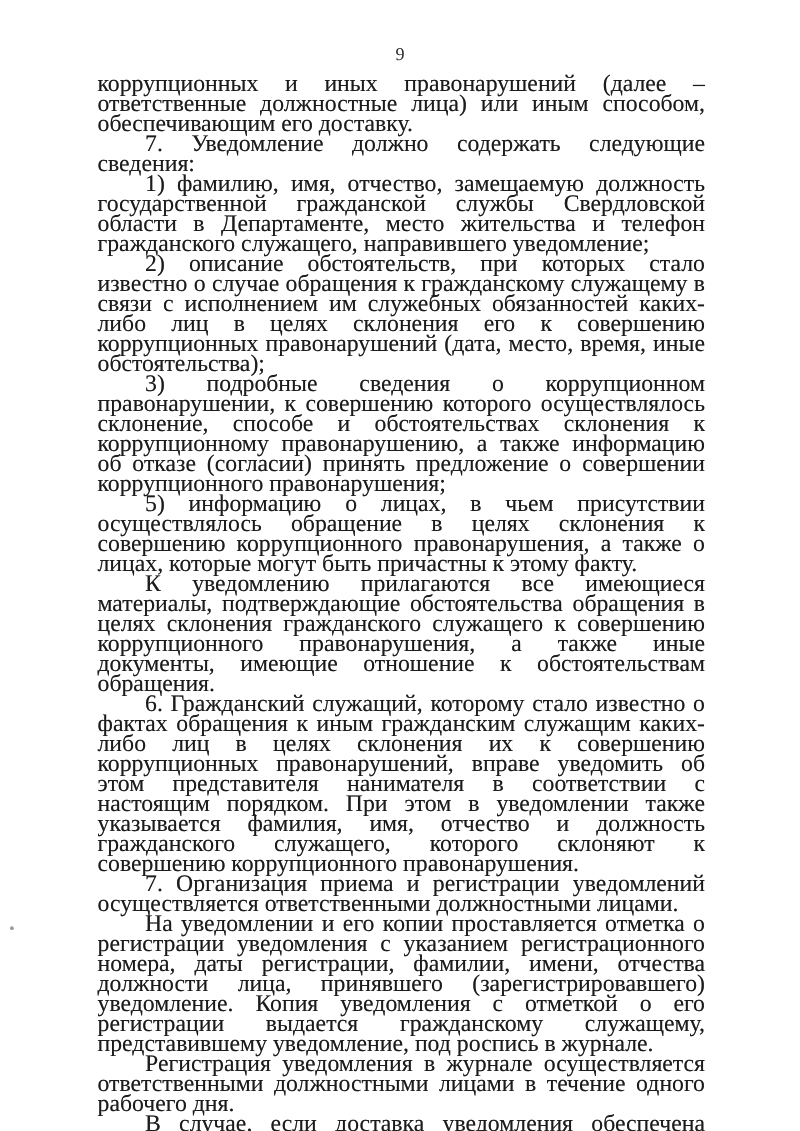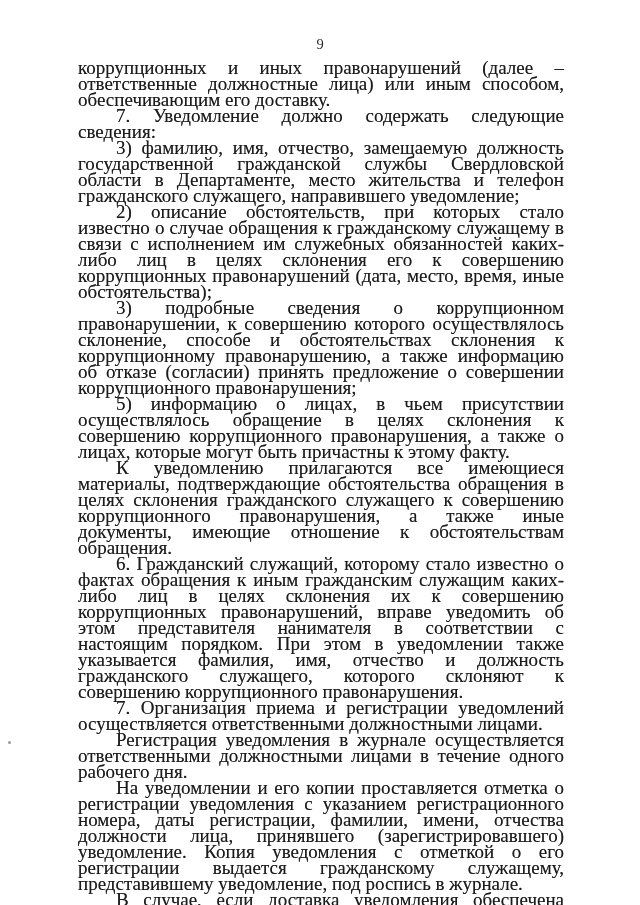--- a/index.html
+++ b/index.html
@@ -58,27 +58,27 @@
 </head>
 <body>
 
 <div class="sheet">
 
   <div class="page-number">9</div>
 
   <div class="body-text">
     <p class="continuation">коррупционных и иных правонарушений (далее – ответственные должностные лица) или иным способом, обеспечивающим его доставку.</p>
     <p>7. Уведомление должно содержать следующие сведения:</p>
-    <p>3) фамилию, имя, отчество, замещаемую должность государственной гражданской службы Свердловской области в Департаменте, место жительства и телефон гражданского служащего, направившего уведомление;</p>
+    <p>1) фамилию, имя, отчество, замещаемую должность государственной гражданской службы Свердловской области в Департаменте, место жительства и телефон гражданского служащего, направившего уведомление;</p>
     <p>2) описание обстоятельств, при которых стало известно о случае обращения к гражданскому служащему в связи с исполнением им служебных обязанностей каких-либо лиц в целях склонения его к совершению коррупционных правонарушений (дата, место, время, иные обстоятельства);</p>
     <p>3) подробные сведения о коррупционном правонарушении, к совершению которого осуществлялось склонение, способе и обстоятельствах склонения к коррупционному правонарушению, а также информацию об отказе (согласии) принять предложение о совершении коррупционного правонарушения;</p>
     <p>5) информацию о лицах, в чьем присутствии осуществлялось обращение в целях склонения к совершению коррупционного правонарушения, а также о лицах, которые могут быть причастны к этому факту.</p>
     <p>К уведомлению прилагаются все имеющиеся материалы, подтверждающие обстоятельства обращения в целях склонения гражданского служащего к совершению коррупционного правонарушения, а также иные документы, имеющие отношение к обстоятельствам обращения.</p>
     <p>6. Гражданский служащий, которому стало известно о фактах обращения к иным гражданским служащим каких-либо лиц в целях склонения их к совершению коррупционных правонарушений, вправе уведомить об этом представителя нанимателя в соответствии с настоящим порядком. При этом в уведомлении также указывается фамилия, имя, отчество и должность гражданского служащего, которого склоняют к совершению коррупционного правонарушения.</p>
     <p>7. Организация приема и регистрации уведомлений осуществляется ответственными должностными лицами.</p>
+    <p>На уведомлении и его копии проставляется отметка о регистрации уведомления с указанием регистрационного номера, даты регистрации, фамилии, имени, отчества должности лица, принявшего (зарегистрировавшего) уведомление. Копия уведомления с отметкой о его регистрации выдается гражданскому служащему, представившему уведомление, под роспись в журнале.</p>
     <p>Регистрация уведомления в журнале осуществляется ответственными должностными лицами в течение одного рабочего дня.</p>
-    <p>На уведомлении и его копии проставляется отметка о регистрации уведомления с указанием регистрационного номера, даты регистрации, фамилии, имени, отчества должности лица, принявшего (зарегистрировавшего) уведомление. Копия уведомления с отметкой о его регистрации выдается гражданскому служащему, представившему уведомление, под роспись в журнале.</p>
     <p>В случае, если доставка уведомления обеспечена иным способом, копия уведомления с отметкой о регистрации направляется гражданскому служащему, предоставившему его, по почте заказным письмом с уведомлением о вручении, о чем делается запись в журнале.</p>
   </div>
 
   <div class="ink-speck"></div>
 
 </div>
 
 </body></html>

